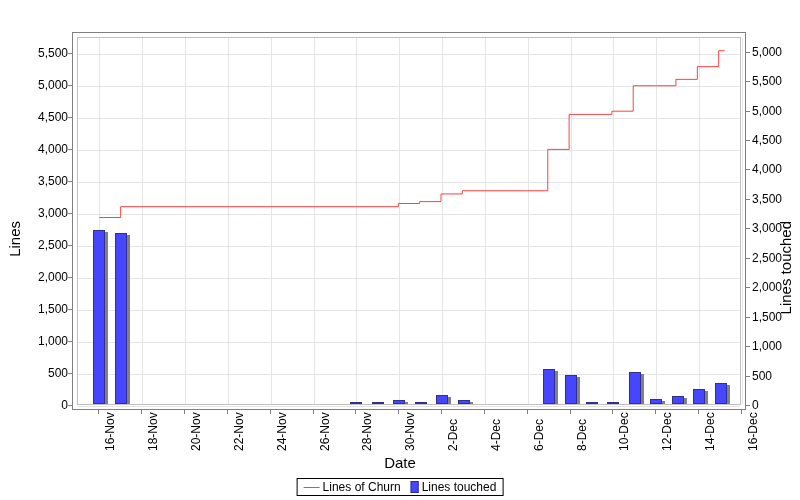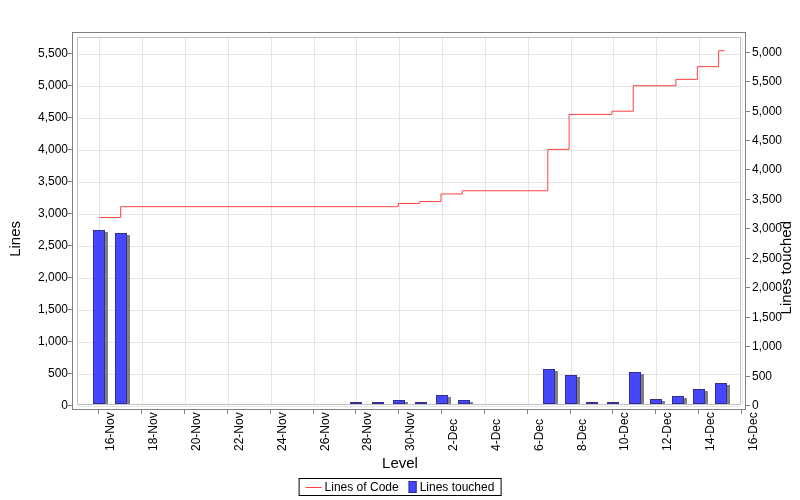--- a/index.html
+++ b/index.html
@@ -167,21 +167,21 @@
   }
 </style>
 </head>
 <body>
 
 <div class="chart-wrap">
 
 
   <div class="ylabel-left">Lines</div>
   <div class="ylabel-right">Lines touched</div>
-  <div class="xlabel">Level</div>
+  <div class="xlabel">Date</div>
 
   <div class="plot-area">
     <div class="plot-inner" id="plot-inner">
 
     <div class="grid-h" style="top: 368px;"></div>
         <div class="grid-h" style="top: 336px;"></div>
         <div class="grid-h" style="top: 304px;"></div>
         <div class="grid-h" style="top: 272px;"></div>
         <div class="grid-h" style="top: 240px;"></div>
         <div class="grid-h" style="top: 208px;"></div>
@@ -285,21 +285,21 @@
       <div class="tick-mark-b" style="left: 496.645px;"></div>
       <div class="tick-mark-b" style="left: 539.484px;"></div>
       <div class="tick-mark-b" style="left: 582.323px;"></div>
       <div class="tick-mark-b" style="left: 625.161px;"></div>
       <div class="tick-mark-b" style="left: 668px;"></div>
     </div>
 
   <div class="legend">
     <div class="legend-item">
       <span class="legend-line"></span>
-      <span>Lines of Code</span>
+      <span>Lines of Churn</span>
     </div>
     <div class="legend-item">
       <span class="legend-bar"></span>
       <span>Lines touched</span>
     </div>
   </div>
 
 <div class="y-tick-left" style="top: 398px;">0</div>
     <div class="y-tick-left" style="top: 366px;">500</div>
     <div class="y-tick-left" style="top: 334px;">1,000</div>

